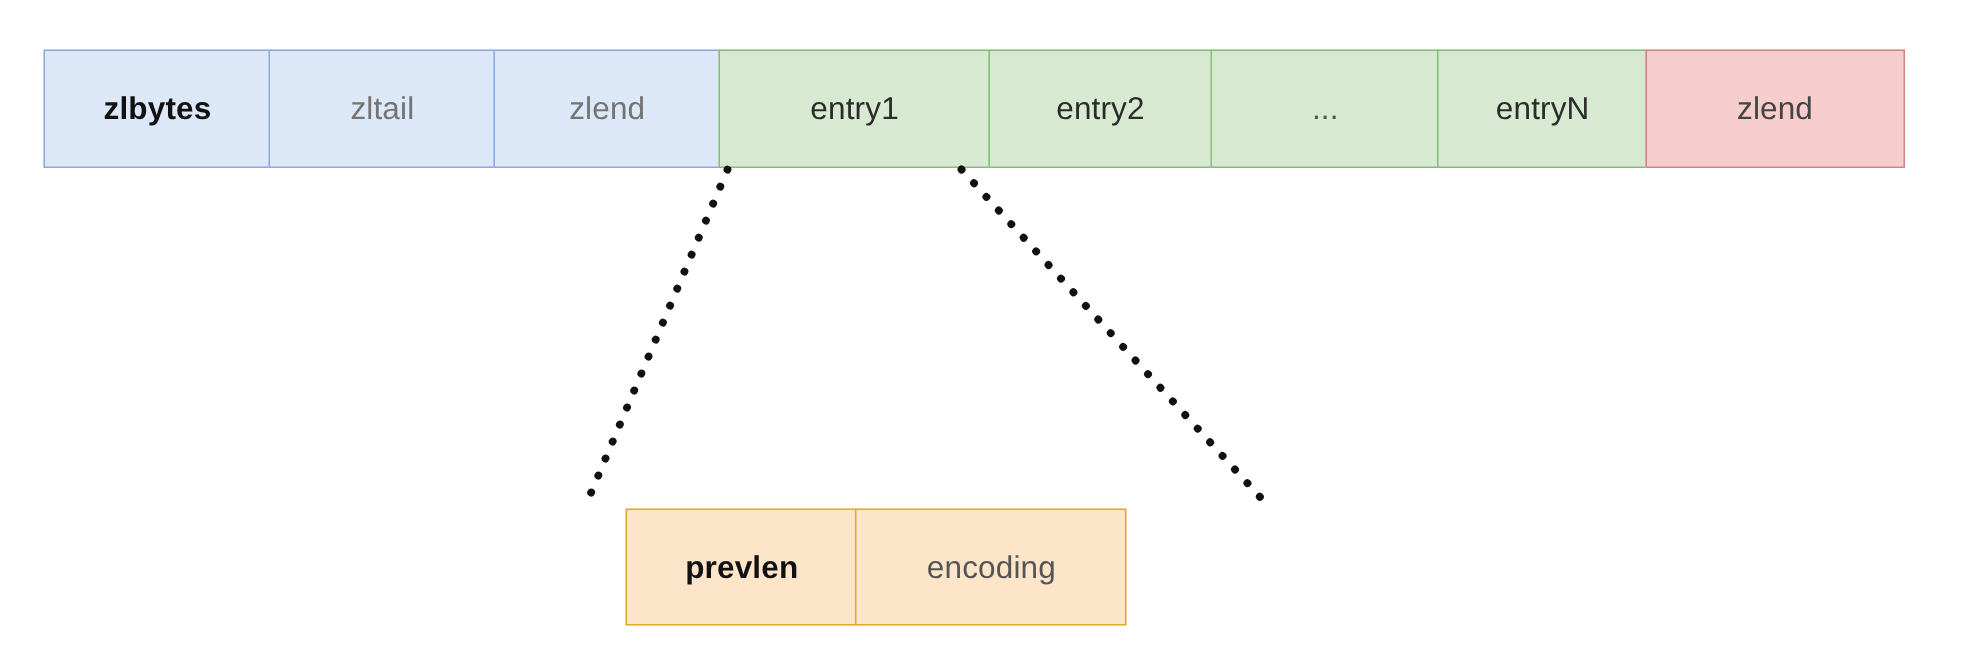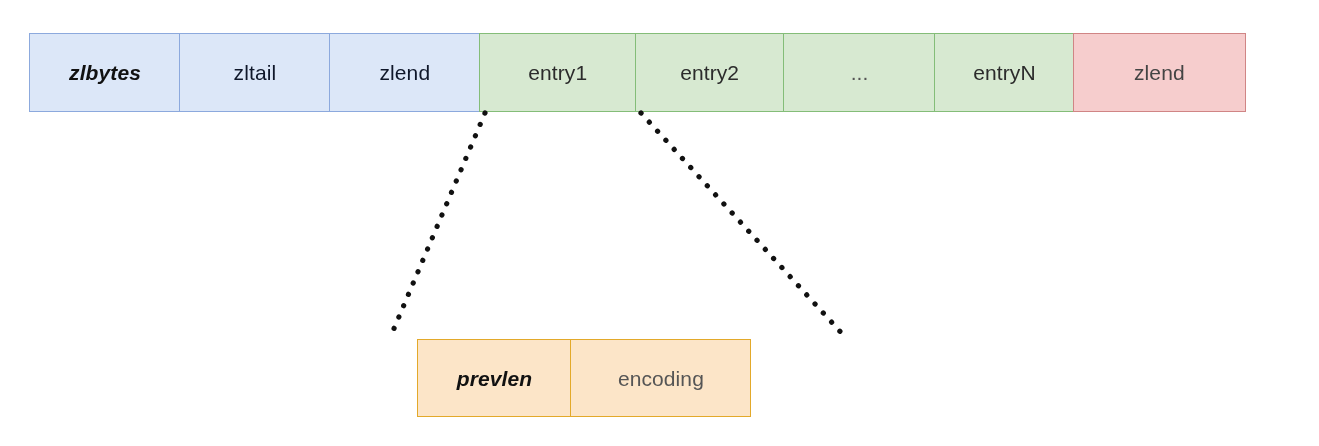--- a/index.html
+++ b/index.html
@@ -33,26 +33,26 @@
     align-items: center;
     justify-content: center;
     font-size: 21px;
     line-height: 1;
     letter-spacing: .1px;
     white-space: nowrap;
     border-style: solid;
     border-width: 1.6px;
     margin-left: -1.6px;
   }
-  .cell:first-child { margin-left: 0; font-style: italic; }
+  .cell:first-child { margin-left: 0; }
 
   .cell.blue {
     background: #dce7f8;
     border-color: #8ca9dd;
-    color: #0f172a;
+    color: #737373;
   }
   .cell.blue.strong {
     color: #111111;
     font-weight: 700;
   }
   .cell.green {
     background: #d7e9d1;
     border-color: #84bd78;
     color: #2b2b2b;
   }
@@ -102,21 +102,21 @@
 </style>
 </head>
 <body>
 
 <div id="canvas">
 
   <div class="ziplist-row">
     <div class="cell blue strong" style="width:152px">zlbytes</div>
     <div class="cell blue" style="width:151px">zltail</div>
     <div class="cell blue" style="width:152px">zlend</div>
-    <div class="cell green" style="width:157px">entry1</div>
+    <div class="cell green" style="width:181px">entry1</div>
     <div class="cell green" style="width:150px">entry2</div>
     <div class="cell green muted" style="width:153px">...</div>
     <div class="cell green" style="width:140px">entryN</div>
     <div class="cell red" style="width:173px">zlend</div>
   </div>
 
   <svg class="connectors" viewBox="0 0 1319 446">
     <line x1="485" y1="113" x2="390" y2="338" stroke="#111111" stroke-width="5.2" stroke-linecap="round" stroke-dasharray="0.1 12.2"></line>
     <line x1="641" y1="113" x2="847" y2="339" stroke="#111111" stroke-width="5.2" stroke-linecap="round" stroke-dasharray="0.1 12.2"></line>
   </svg>

